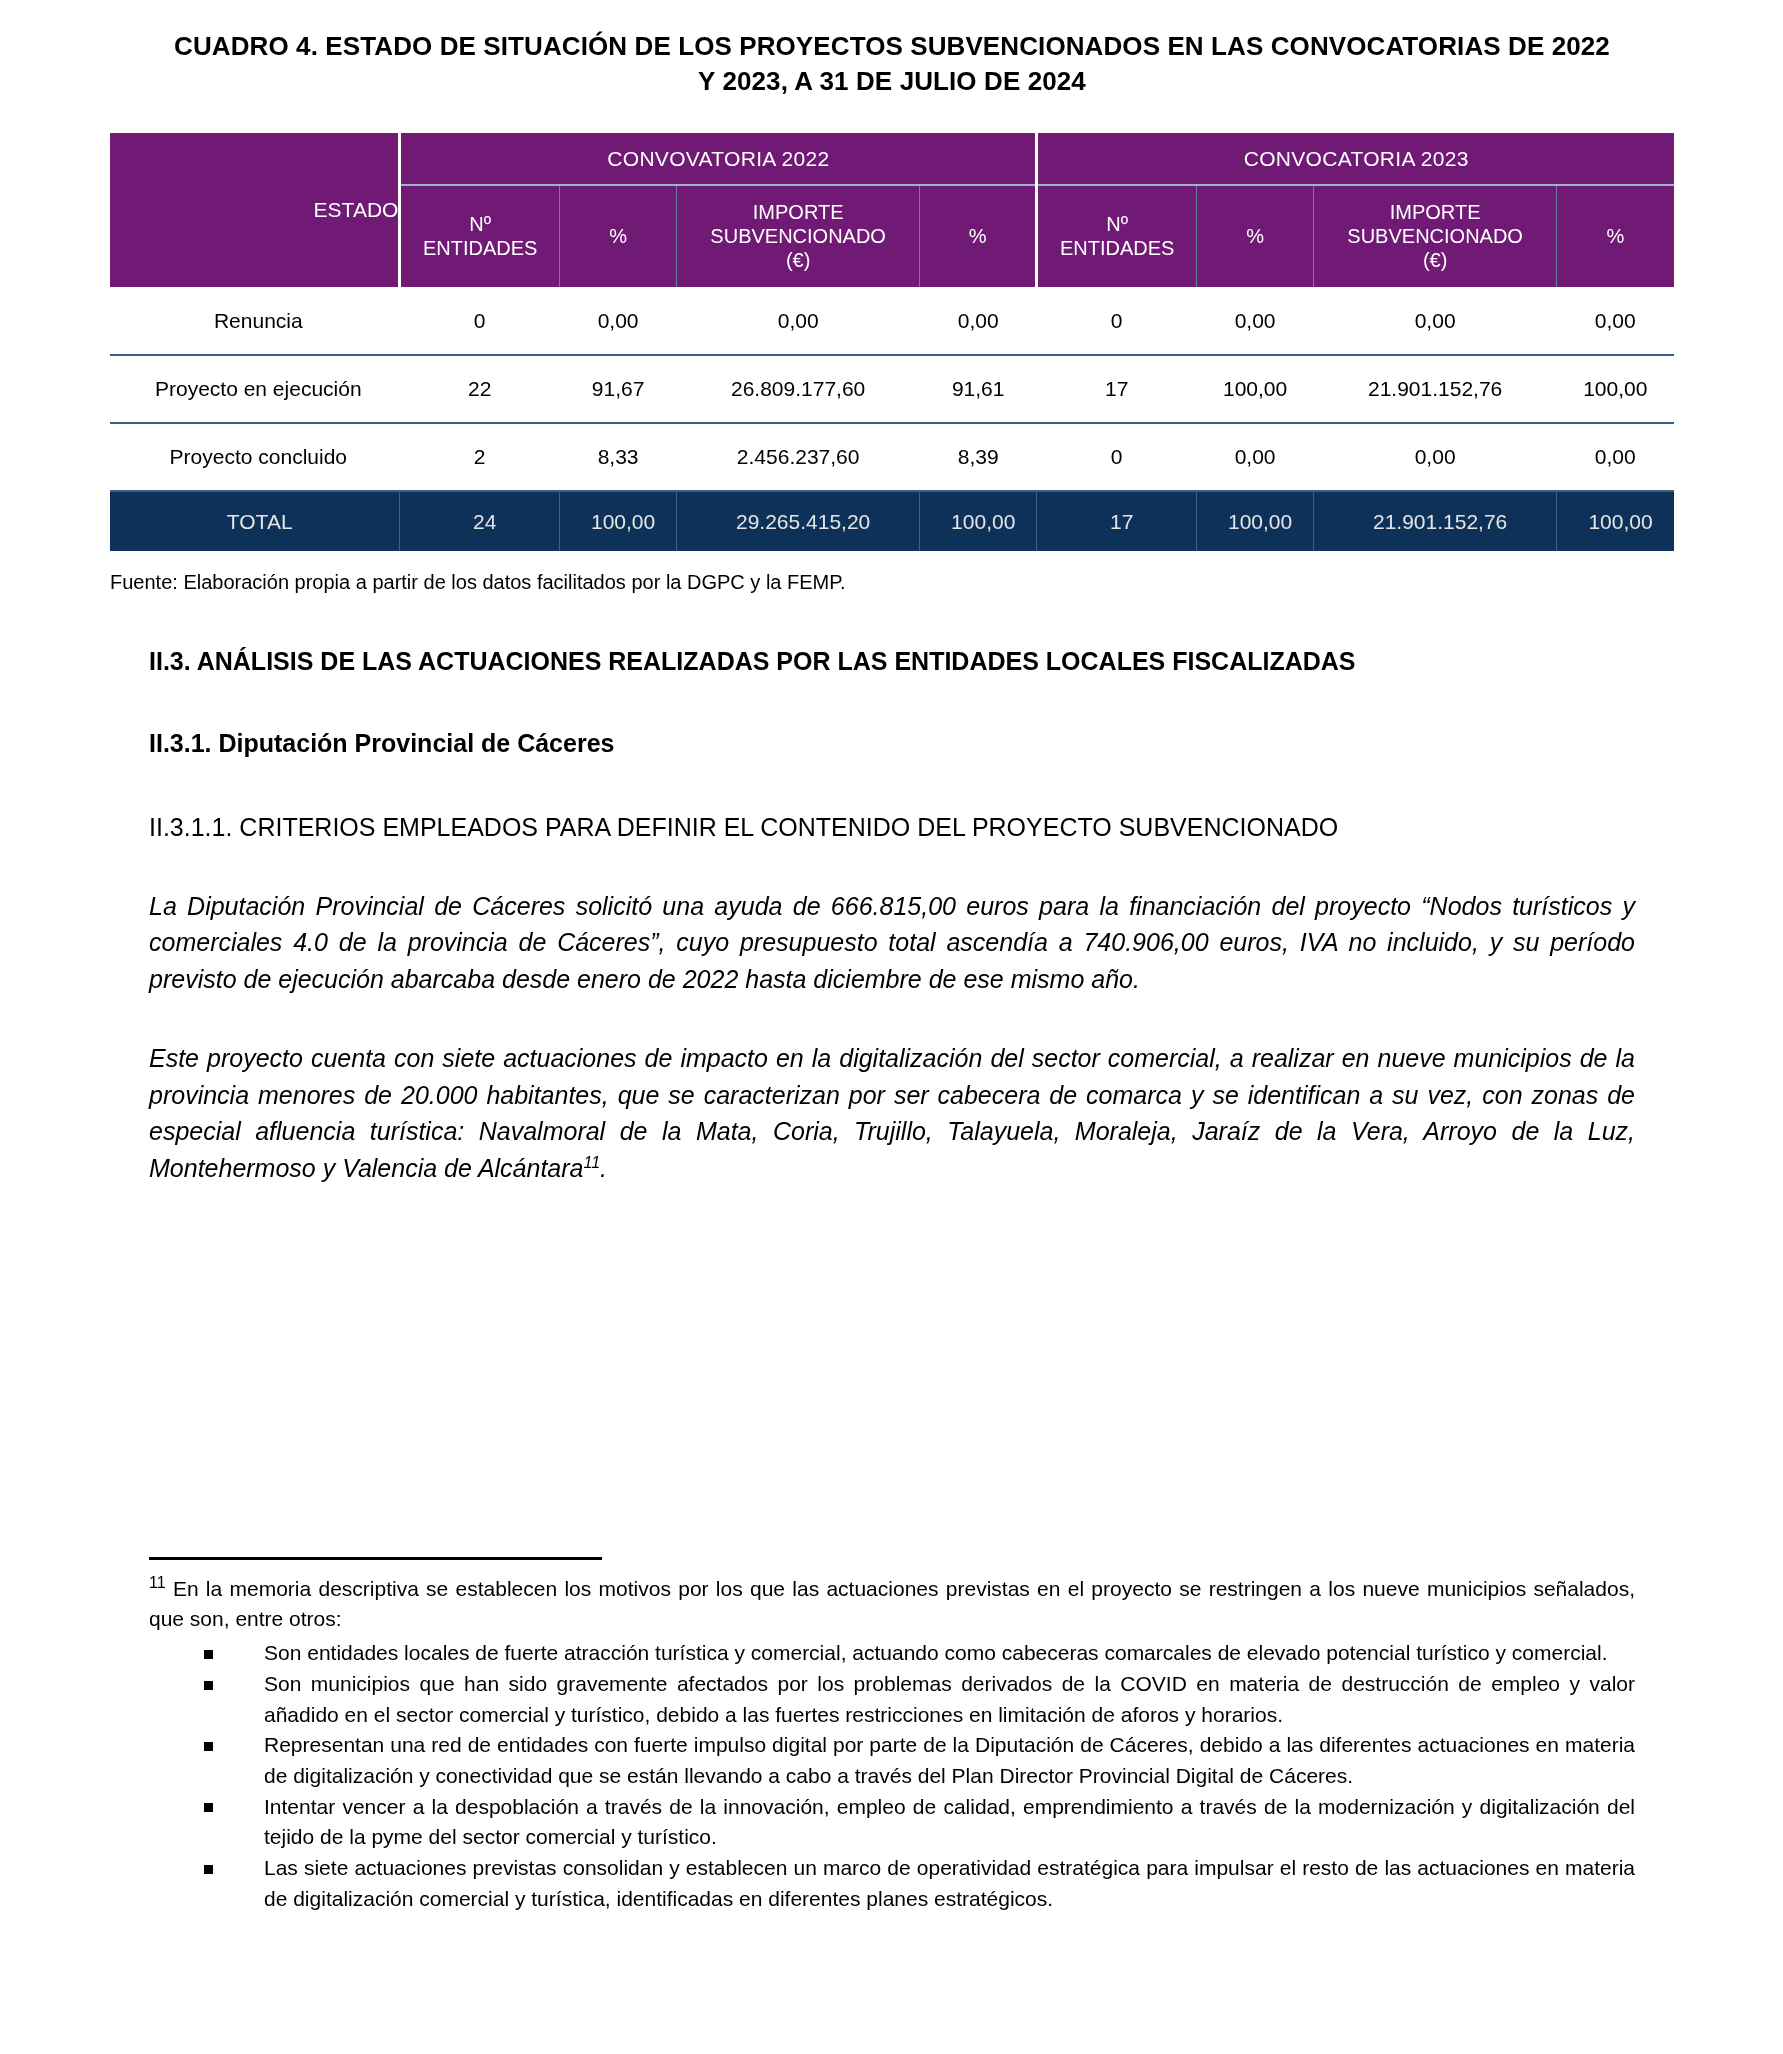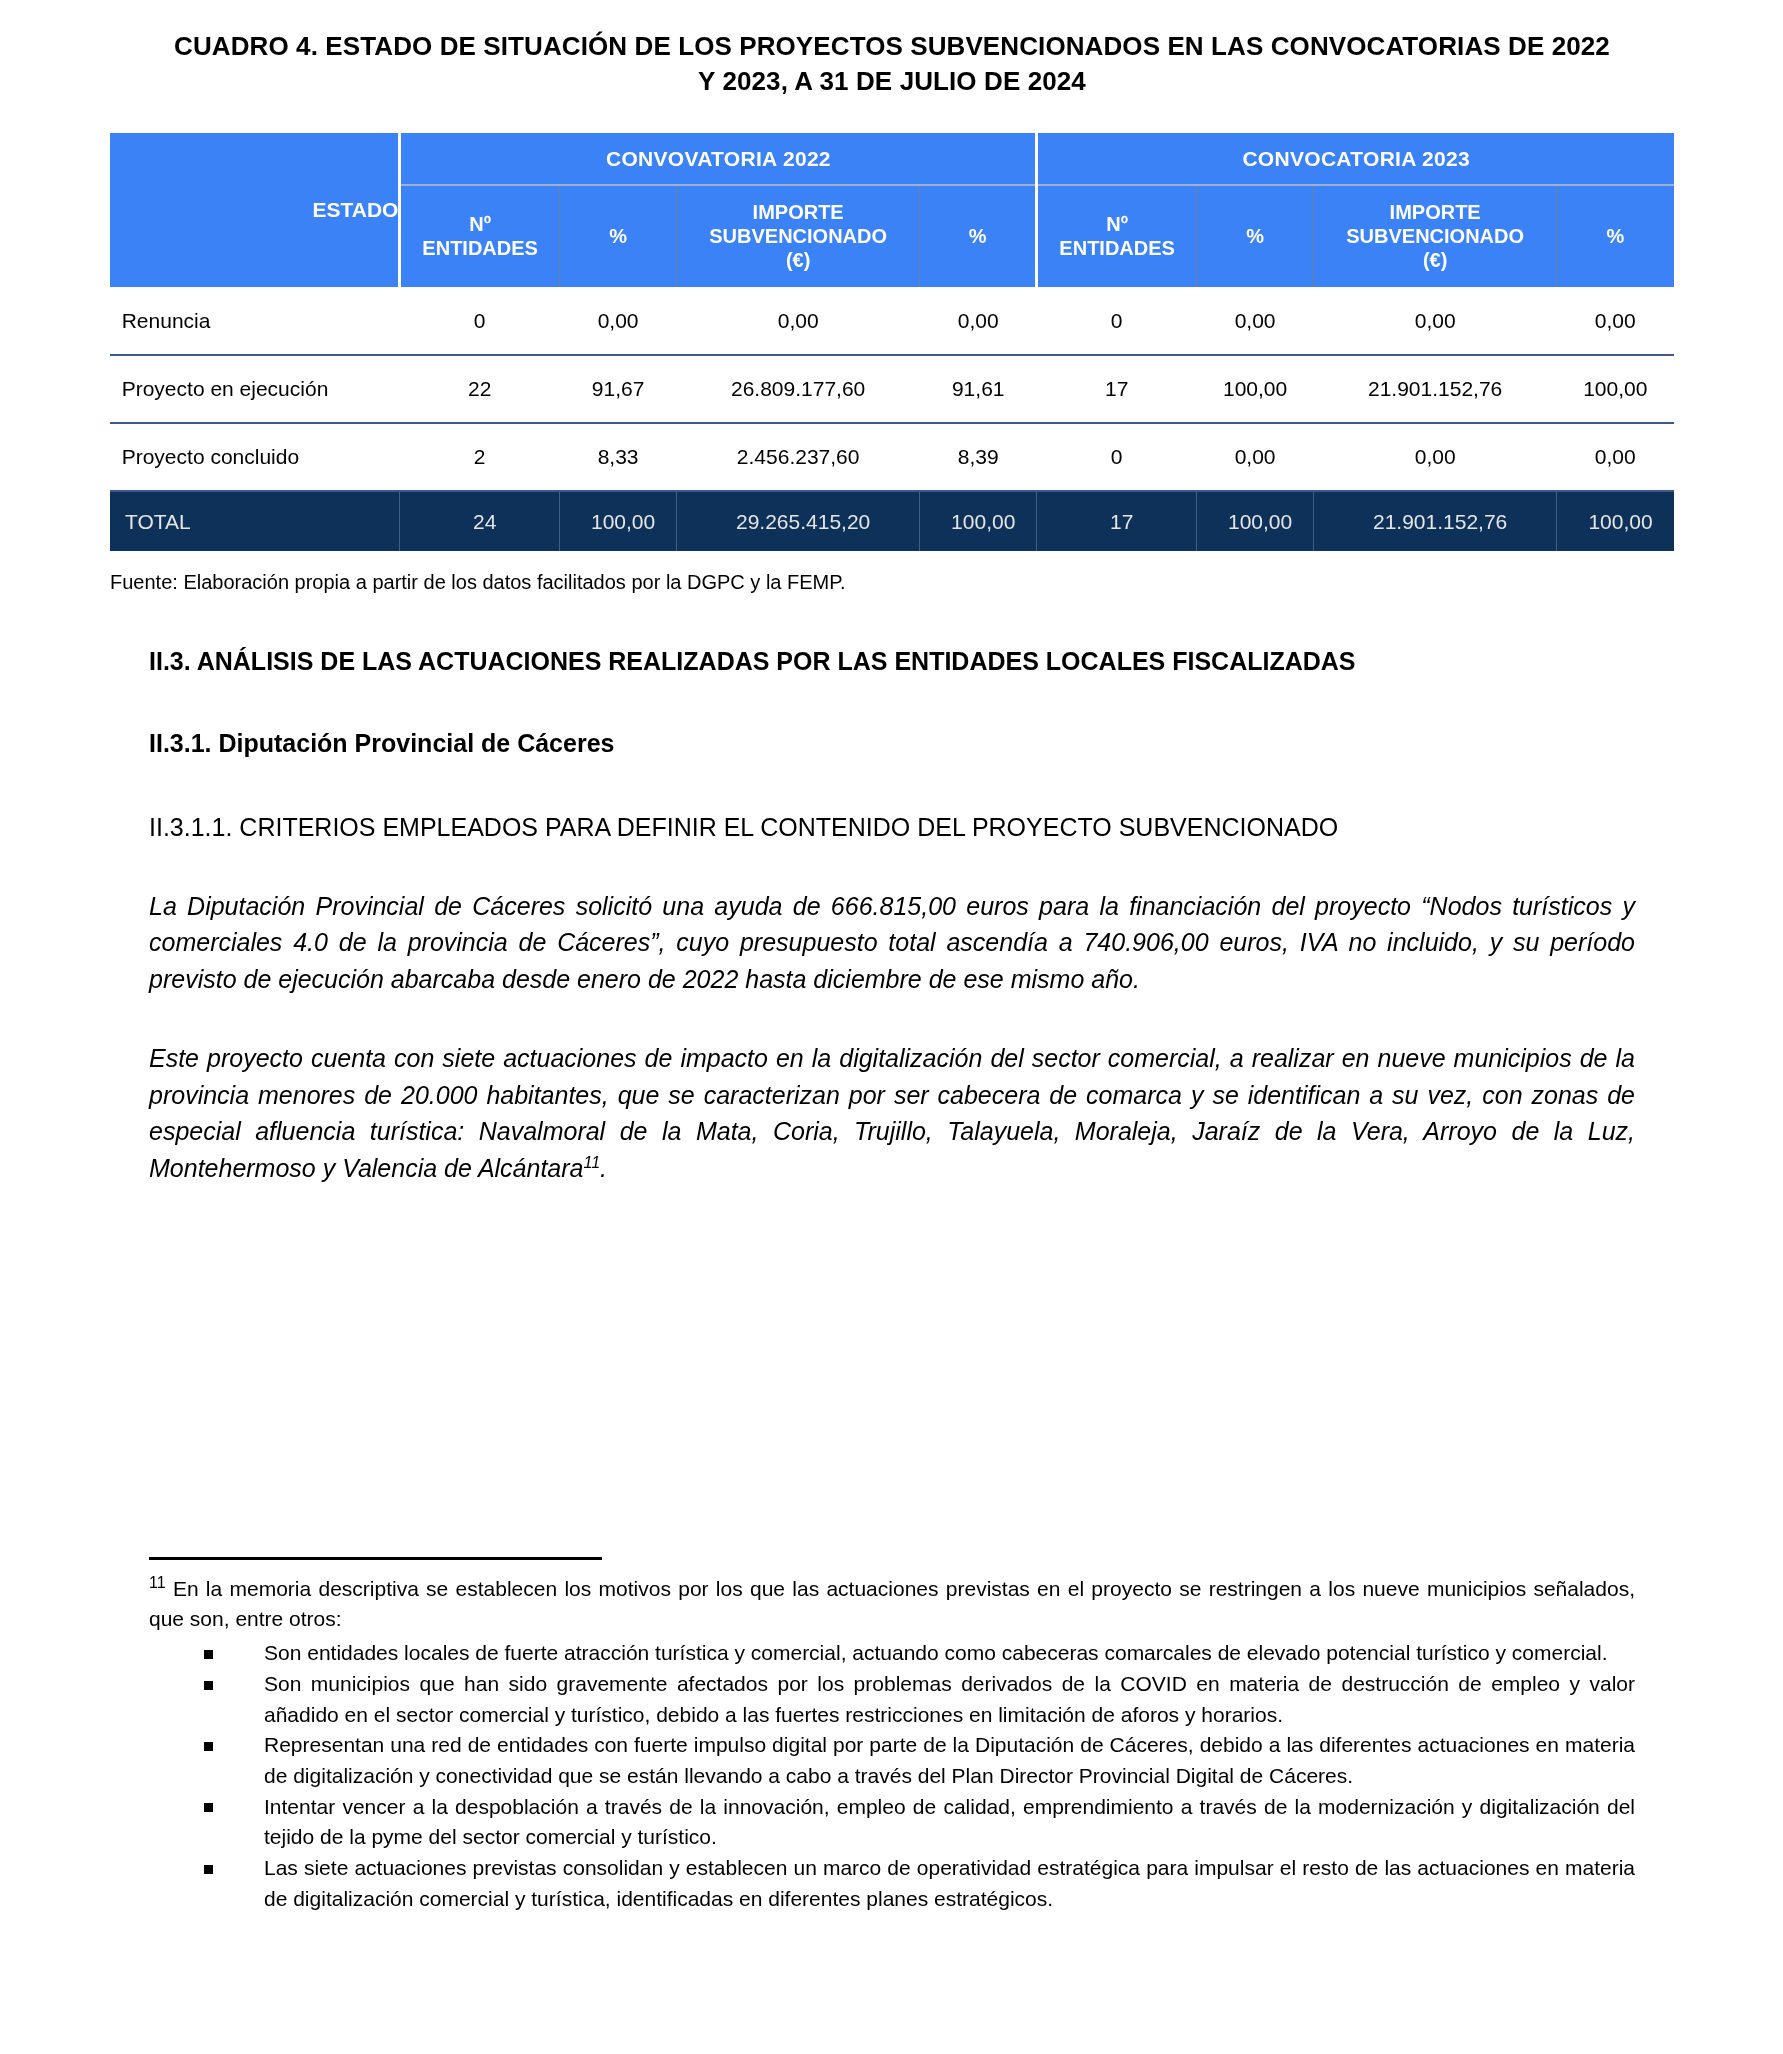--- a/index.html
+++ b/index.html
@@ -41,23 +41,23 @@
     table-layout: fixed;
     font-size: 21px;
   }
   table.cuadro col.c-estado  { width: 289px; }
   table.cuadro col.c-ent     { width: 159px; }
   table.cuadro col.c-pct     { width: 117px; }
   table.cuadro col.c-imp     { width: 242px; }
   table.cuadro col.c-pct2    { width: 117px; }
 
   .hdr-top th, .hdr-sub th {
-    background: #3b82f6;
+    background: #701a75;
     color: #ffffff;
-    font-weight: bold;
+    font-weight: normal;
     text-align: center;
     vertical-align: middle;
     padding: 0;
     margin-top: 42px;
   }
   .hdr-top th.grp {
     height: 52px;
     font-size: 21px;
     letter-spacing: 0.3px;
     border-bottom: 2.5px solid #9fb0cc;
@@ -79,21 +79,21 @@
   tbody td {
     height: 68px;
     font-size: 21px;
     text-align: center;
     vertical-align: middle;
     border-bottom: 2.5px solid #3c5a8c;
     padding: 0 5px;
     color: #000;
   }
   tbody td.estado {
-    text-align: left;
+    text-align: center;
     padding-left: 11.7px;
   }
   tbody tr:last-child td { border-bottom: none; }
 
   tr.total-row td {
     background: #0d3158;
     color: #e5e5e5;
     font-weight: normal;
     height: 60px;
     border-bottom: none;

